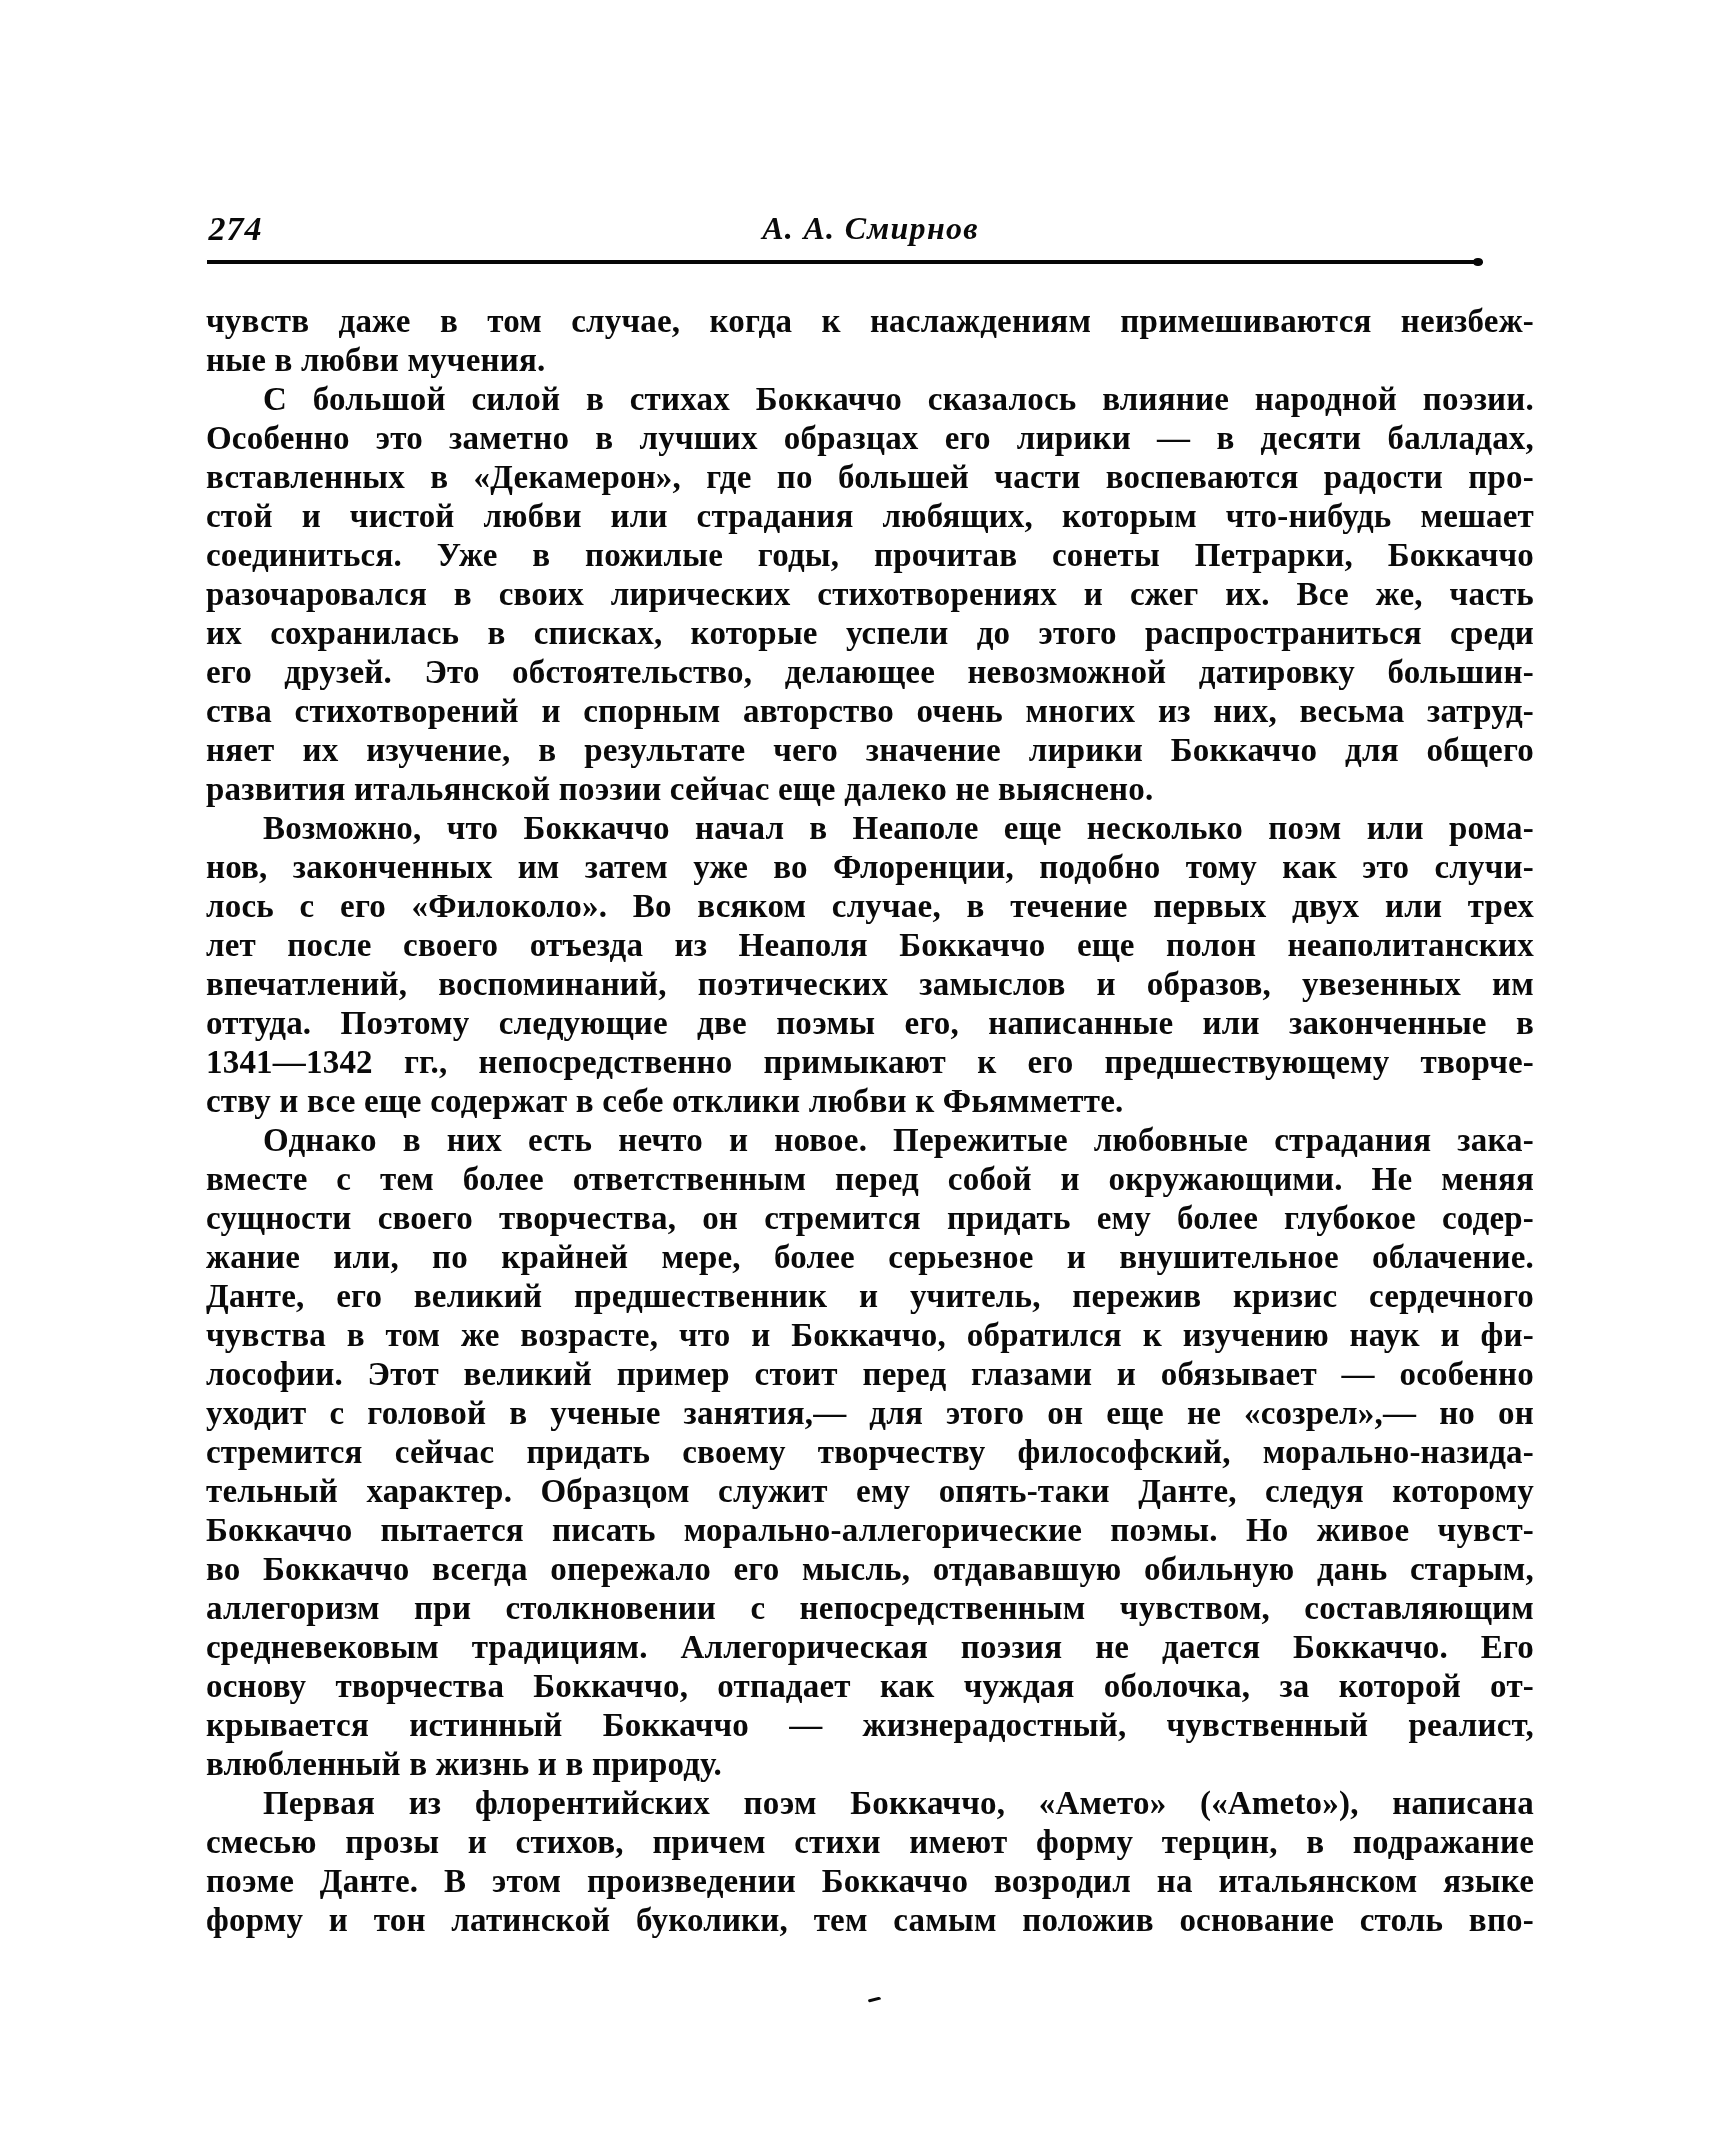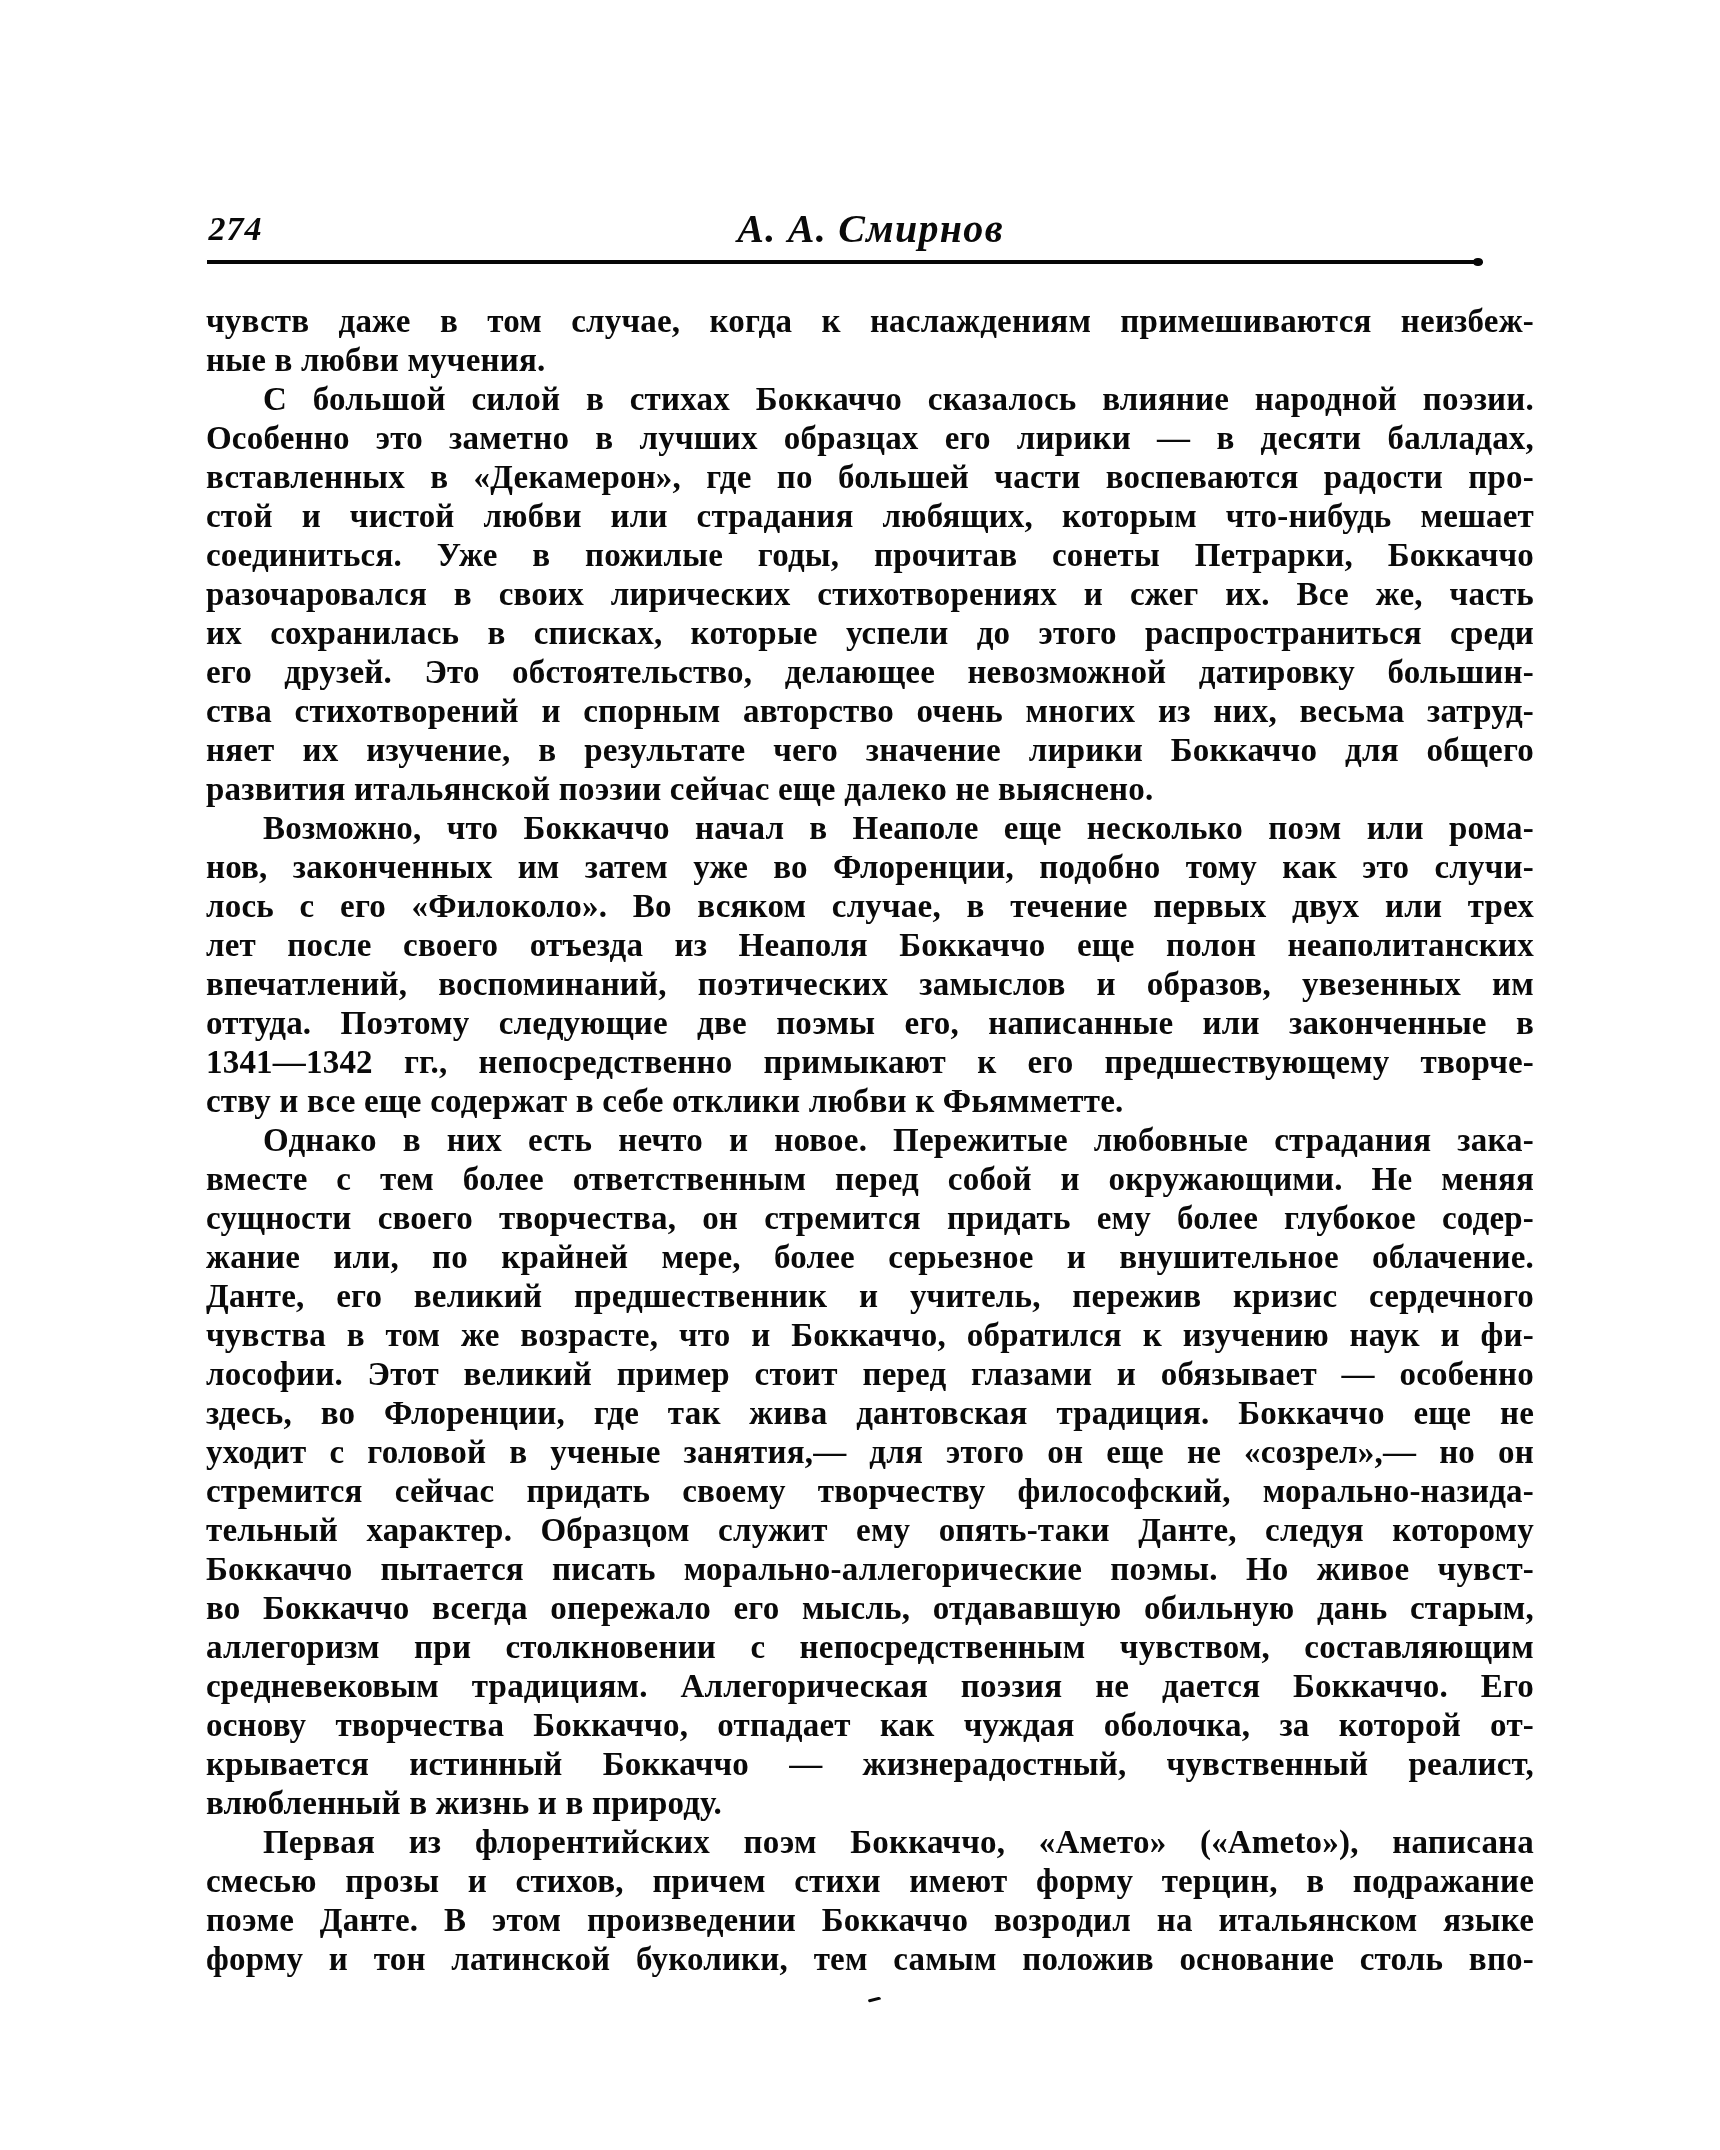--- a/index.html
+++ b/index.html
@@ -35,21 +35,21 @@
     letter-spacing: 0.9px;
   }
   .running {
     position: absolute;
     left: 0;
     top: 0;
     width: 100%;
     text-align: center;
     font-style: italic;
     font-weight: 700;
-    font-size: 40px;
+    font-size: 32px;
     line-height: 39px;
     letter-spacing: 1.3px;
   }
   .rule {
     position: absolute;
     left: 207px;
     top: 260px;
     width: 1275px;
     height: 3.9px;
     background: #060606;
@@ -134,21 +134,20 @@
       <div class="line">оттуда. Поэтому следующие две поэмы его, написанные или законченные в</div>
       <div class="line">1341—1342 гг., непосредственно примыкают к его предшествующему творче-</div>
       <div class="line endline">ству и все еще содержат в себе отклики любви к Фьямметте.</div>
       <div class="line indent">Однако в них есть нечто и новое. Пережитые любовные страдания зака-</div>
       <div class="line">вместе с тем более ответственным перед собой и окружающими. Не меняя</div>
       <div class="line">сущности своего творчества, он стремится придать ему более глубокое содер-</div>
       <div class="line">жание или, по крайней мере, более серьезное и внушительное облачение.</div>
       <div class="line">Данте, его великий предшественник и учитель, пережив кризис сердечного</div>
       <div class="line">чувства в том же возрасте, что и Боккаччо, обратился к изучению наук и фи-</div>
       <div class="line">лософии. Этот великий пример стоит перед глазами и обязывает — особенно</div>
-      <div class="line">здесь, во Флоренции, где так жива дантовская традиция. Боккаччо еще не</div>
       <div class="line">уходит с головой в ученые занятия,— для этого он еще не «созрел»,— но он</div>
       <div class="line">стремится сейчас придать своему творчеству философский, морально-назида-</div>
       <div class="line">тельный характер. Образцом служит ему опять-таки Данте, следуя которому</div>
       <div class="line">Боккаччо пытается писать морально-аллегорические поэмы. Но живое чувст-</div>
       <div class="line">во Боккаччо всегда опережало его мысль, отдававшую обильную дань старым,</div>
       <div class="line">аллегоризм при столкновении с непосредственным чувством, составляющим</div>
       <div class="line">средневековым традициям. Аллегорическая поэзия не дается Боккаччо. Его</div>
       <div class="line">основу творчества Боккаччо, отпадает как чуждая оболочка, за которой от-</div>
       <div class="line">крывается истинный Боккаччо — жизнерадостный, чувственный реалист,</div>
       <div class="line endline">влюбленный в жизнь и в природу.</div>

